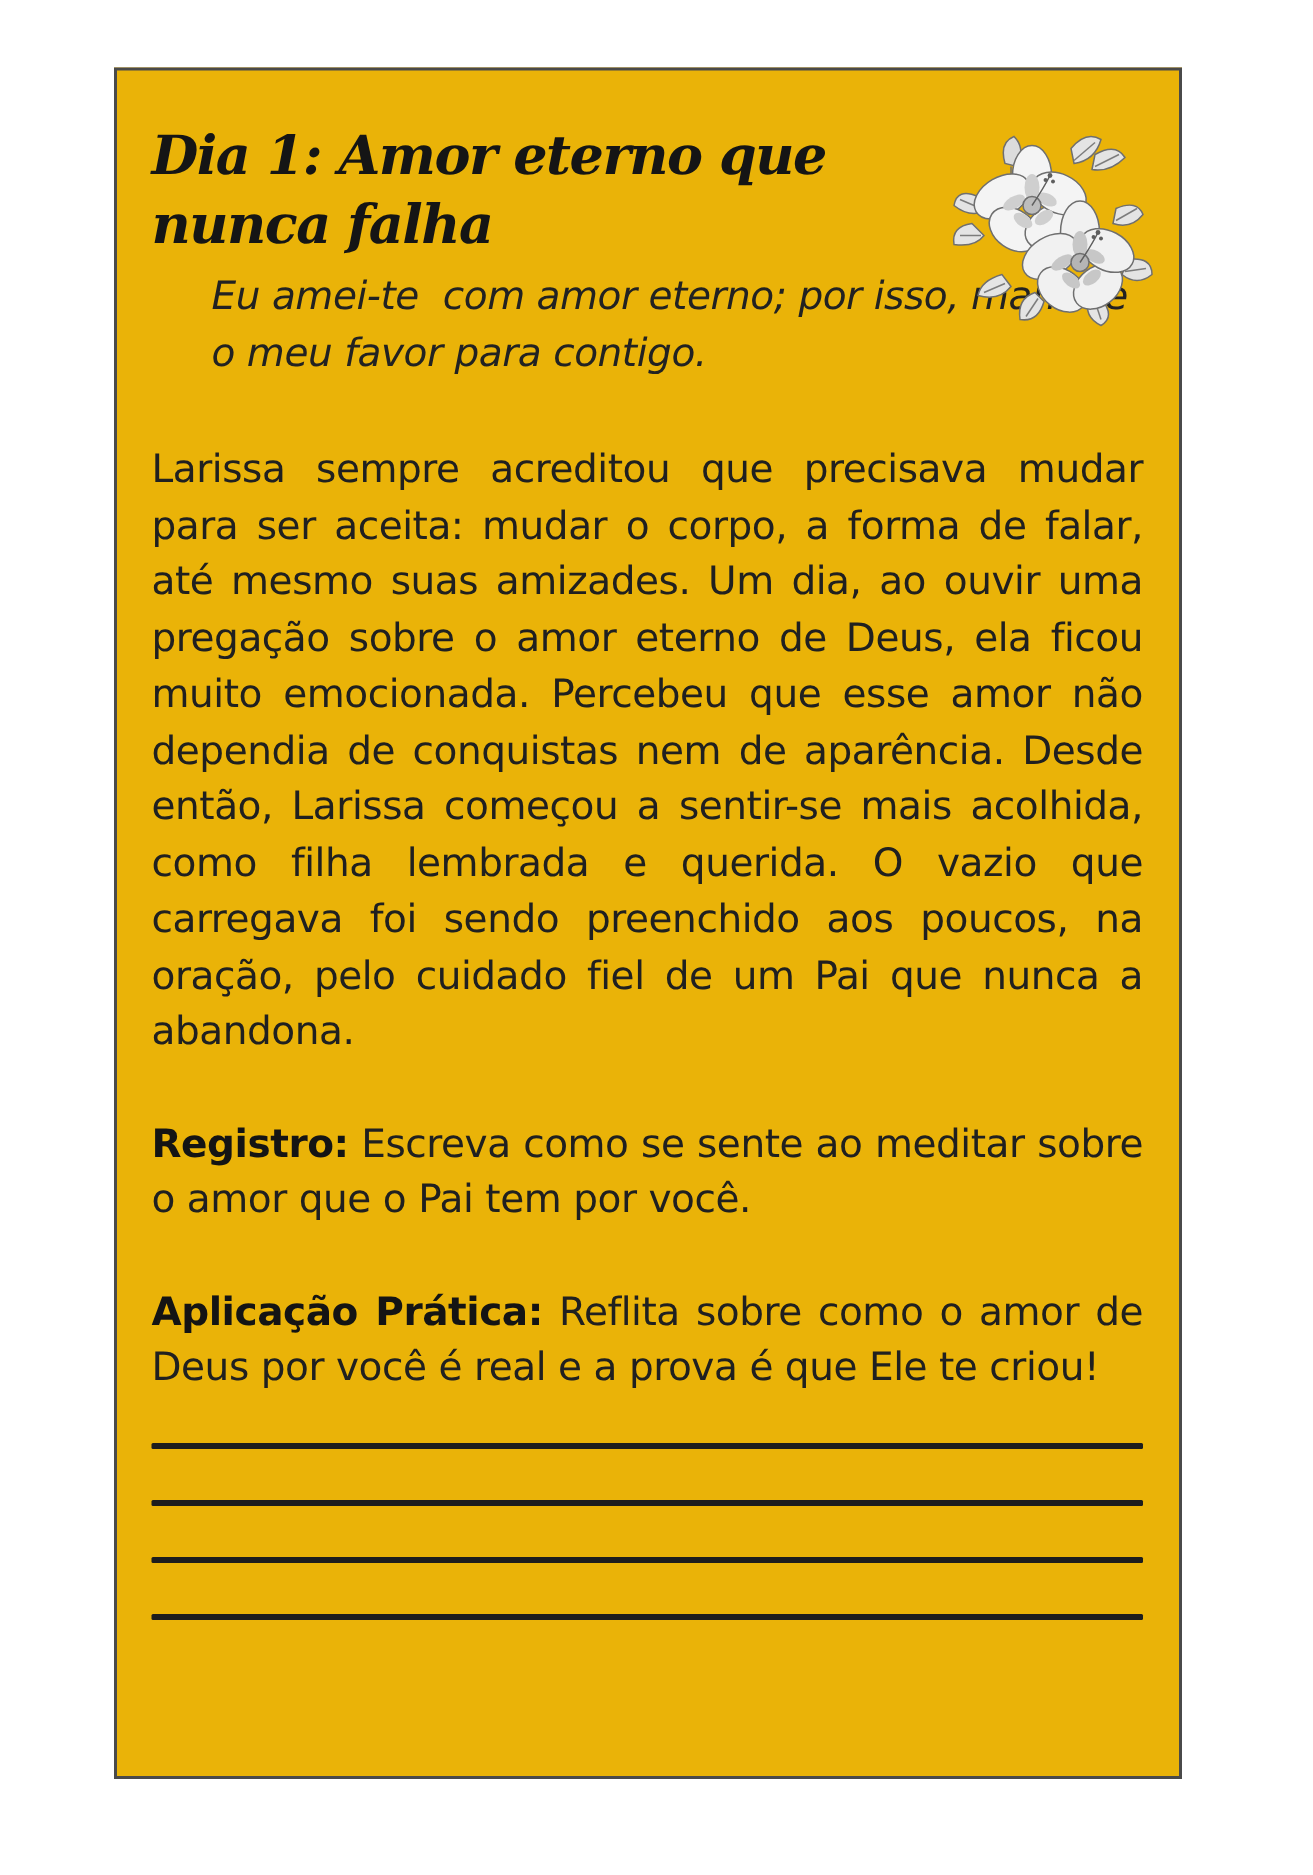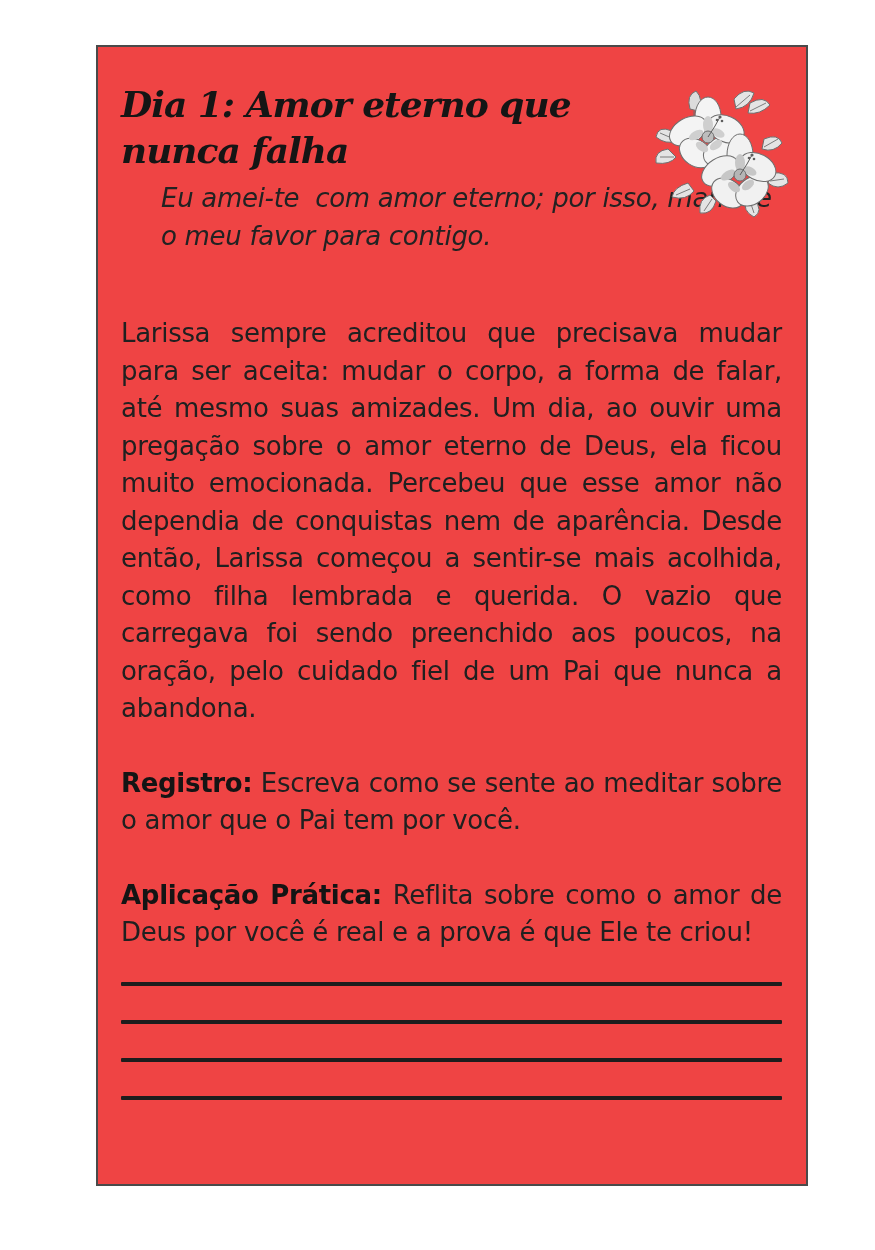--- a/index.html
+++ b/index.html
@@ -11,26 +11,26 @@
     position: relative;
     width: 875px;
     height: 1250px;
     background: #ffffff;
     font-family: "DejaVu Sans", "Liberation Sans", sans-serif;
     color: #1e1e1e;
     overflow: hidden;
   }
   #page-box {
     position: absolute;
-    left: 96px;
+    left: 76px;
     top: 45px;
     width: 712px;
     height: 1141px;
     border: 2px solid #4a4a4a;
-    background: #ef4444;
+    background: #eab308;
     box-sizing: border-box;
   }
   #content {
     position: relative;
     padding: 0 24px 0 23px;
     height: 100%;
     box-sizing: border-box;
   }
   .title {
     margin-top: 34px;
@@ -65,21 +65,21 @@
   .section-head {
     margin-top: 38px;
     font-weight: 700;
     font-style: italic;
     font-size: 26px;
     line-height: 34px;
     color: #181818;
     letter-spacing: -0.5px;
   }
   .body-par {
-    margin-top: 60px;
+    margin-top: 40px;
     font-size: 26px;
     line-height: 37.5px;
     text-align: justify;
     color: #202020;
     letter-spacing: -0.3px;
   }
   .lead-par {
     margin-top: 37px;
     font-size: 26px;
     line-height: 37.5px;

